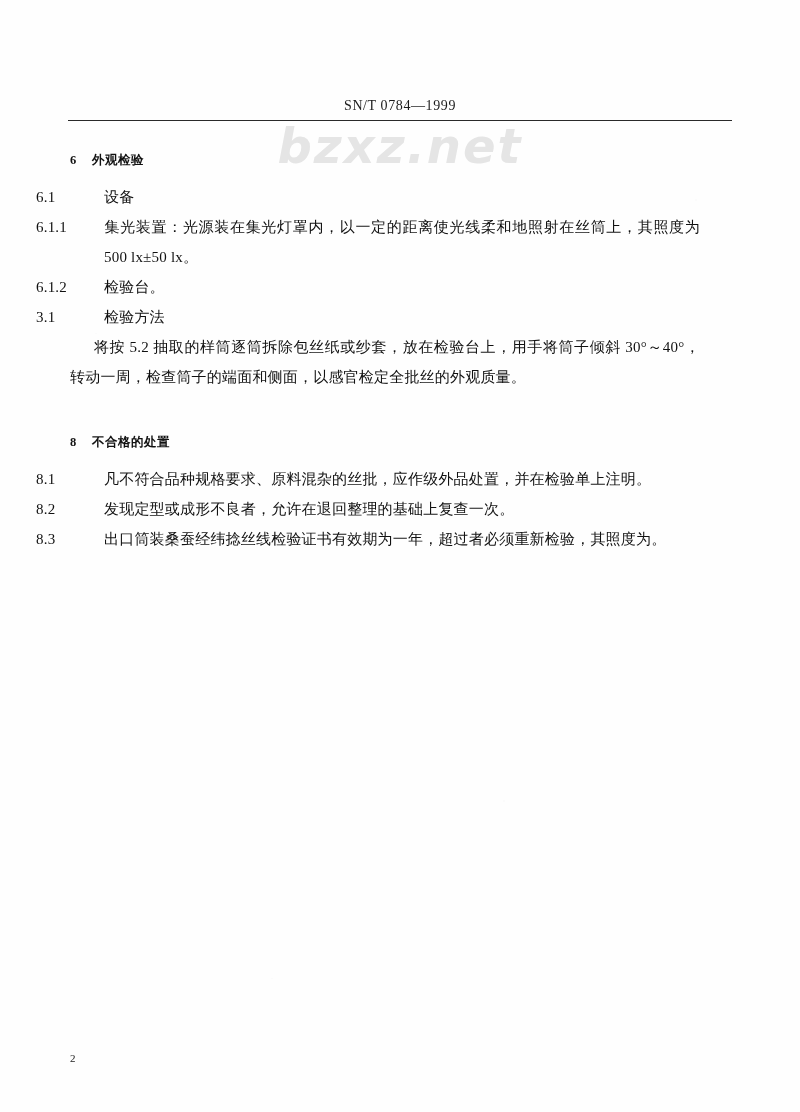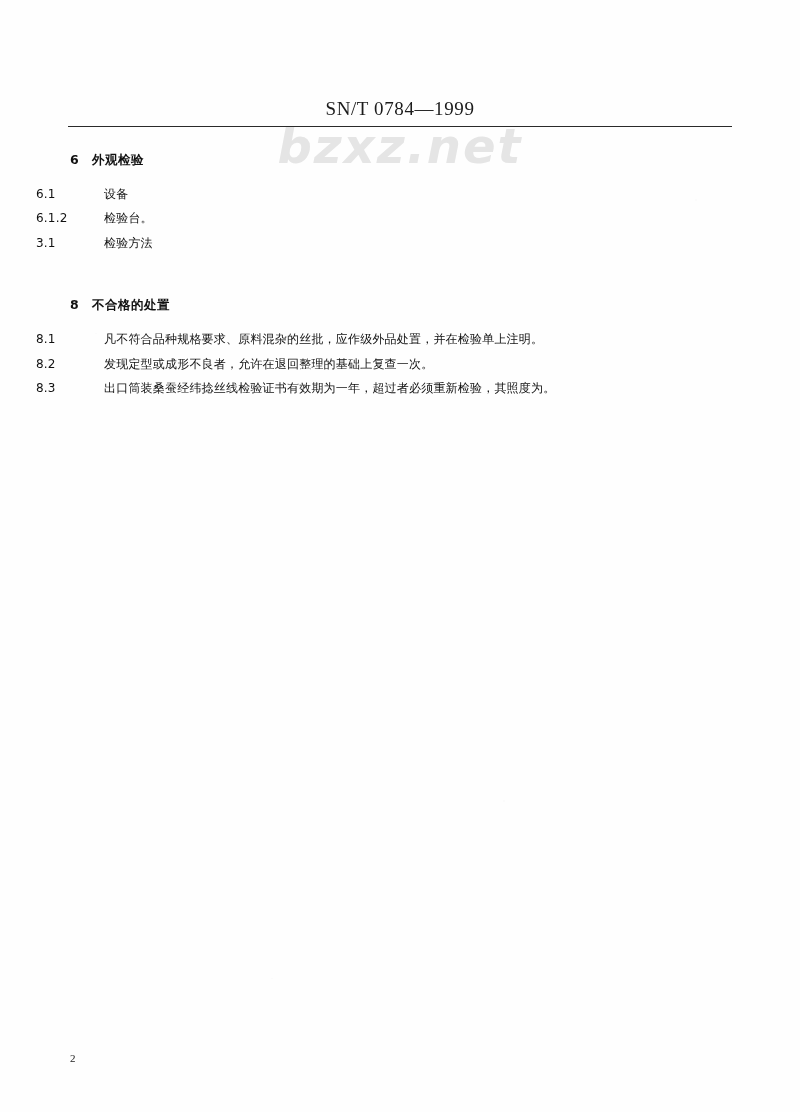--- a/index.html
+++ b/index.html
@@ -35,21 +35,21 @@
 
   .header {
     position: absolute;
     top: 98px;
     left: 68px;
     right: 68px;
     text-align: center;
   }
   .header-title {
     font-family: "Liberation Serif", "DejaVu Serif", serif;
-    font-size: 19px;
+    font-size: 14px;
     letter-spacing: 0.6px;
     color: #1b1b1b;
     padding-bottom: 6px;
   }
   .header-rule {
     border-bottom: 1.3px solid #2a2a2a;
     width: 100%;
   }
 
   .watermark {
@@ -83,40 +83,41 @@
     font-weight: bold;
     margin: 14px 0 10px 0;
     letter-spacing: 0.5px;
   }
   .sec-head .num {
     display: inline-block;
     min-width: 22px;
   }
 
   .line {
-    font-size: 12px;
+    font-size: 15px;
     line-height: 1.95;
     margin: 0 0 1px 0;
     letter-spacing: 0.2px;
     text-align: justify;
   }
   .line .lbl {
     display: inline-block;
     min-width: 34px;
   }
   .hang {
     padding-left: 34px;
     text-indent: -34px;
   }
   .indent-para {
     text-indent: 24px;
   }
 
   .block {
     margin-bottom: 2px;
+    font-family: Liberation Serif, serif;
   }
   .gap-sm { height: 4px; }
   .gap-md { height: 10px; }
 
   .footer-page {
     position: absolute;
     left: 70px;
     bottom: 48px;
     font-size: 11px;
     font-family: "Liberation Serif", "DejaVu Serif", serif;
@@ -141,25 +142,29 @@
 
     <div class="block">
       <div class="sec-head">
         <span class="num">6</span><span>外观检验</span>
       </div>
       <div class="gap-sm"></div>
       <div class="line hang">
         <span class="lbl">6.1</span><span>设备</span>
       </div>
       <div class="line hang">
+        <span class="lbl">6.1.1</span><span>集光装置：光源装在集光灯罩内，以一定的距离使光线柔和地照射在丝筒上，其照度为 500 lx±50 lx。</span>
+      </div>
+      <div class="line hang">
         <span class="lbl">6.1.2</span><span>检验台。</span>
       </div>
       <div class="line hang">
         <span class="lbl">3.1</span><span>检验方法</span>
       </div>
+      <div class="line indent-para">将按 5.2 抽取的样筒逐筒拆除包丝纸或纱套，放在检验台上，用手将筒子倾斜 30°～40°，转动一周，检查筒子的端面和侧面，以感官检定全批丝的外观质量。</div>
     </div>
 
     <div class="gap-md"></div>
 
     <div class="block">
       <div class="gap-sm"></div>
     </div>
 
     <div class="gap-md"></div>
 

